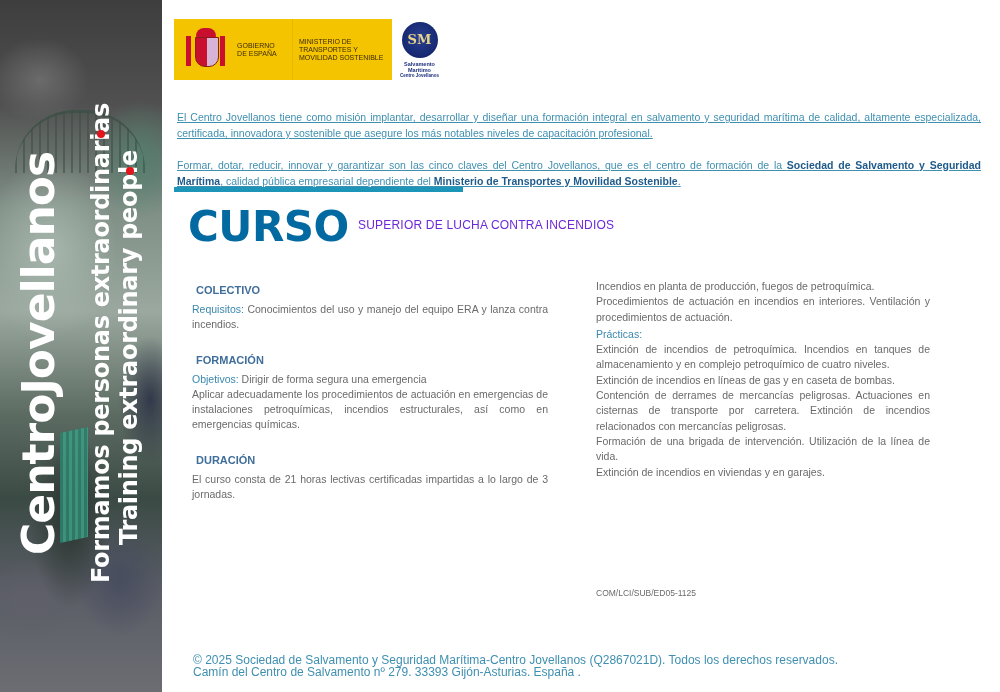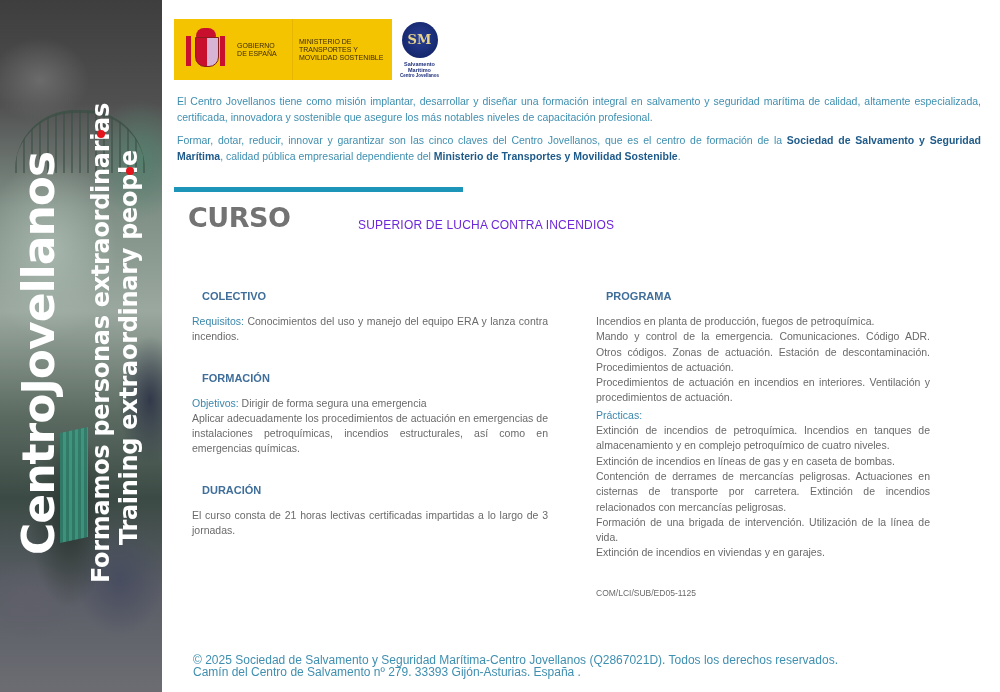--- a/index.html
+++ b/index.html
@@ -86,44 +86,44 @@
     color: #e8d58a; font-family: "DejaVu Serif", serif; font-size: 13px; line-height: 36px;
     font-weight: bold;
   }
   .sm-name { font-size: 5.5px; font-weight: bold; color: #1d2f7a; margin-top: 3px; line-height: 6px; }
   .sm-sub { font-size: 4.5px; font-weight: bold; color: #1d2f7a; line-height: 6px; }
   
   .intro {
     position: absolute; left: 177px; top: 93px; width: 804px;
     font-size: 10.5px; line-height: 16px; color: #3f8fb0; text-align: justify;
   }
-  .intro p { margin: 0 0 7px 0; }
+  .intro p { margin: 16px 0 7px 0; text-decoration: underline; }
   .intro b { color: #1f5b8a; font-weight: bold; }
   .accent-bar {
     position: absolute; left: 174px; top: 187px; width: 289px; height: 5px;
     background: #1d95b8;
   }
   
   .curso {
     position: absolute; left: 188px; top: 202px;
     font-family: "DejaVu Sans", sans-serif; font-weight: bold;
-    font-size: 27px; letter-spacing: -0.5px; color: #737373;
+    font-size: 42px; letter-spacing: -0.5px; color: #0369a1;
   }
   .course-name {
     position: absolute; left: 358px; top: 218px;
     font-size: 12px; color: #6d28d9; letter-spacing: 0.2px;
   }
   
   .col {
     position: absolute; font-size: 10.5px; line-height: 15.3px; color: #6a6a6a;
     text-align: justify;
   }
   .col.left { left: 192px; top: 279px; width: 356px; }
   .col.right { left: 596px; top: 279px; width: 334px; }
-  .sec-title { color: #3f6e9a; font-size: 11px; margin: 10px; line-height: 15px; text-transform: uppercase; }
+  .sec-title { color: #3f6e9a; font-size: 11px; margin: 4px; line-height: 15px; text-transform: uppercase; }
   .col p { margin: 0; }
   .lbl { color: #3a87ad; }
   .gap2 { height: 16px; }
   .ref-code {
     position: absolute; left: 596px; top: 588px; font-size: 8.5px; color: #6a6a6a;
   }
   .footer {
     position: absolute; left: 193px; top: 654px; font-size: 12px; line-height: 12px; color: #3f8fb0;
   }
 </style>
@@ -173,23 +173,21 @@
   <div class="gap2"></div>
   <h3 class="sec-title">FORMACIÓN</h3>
   <p><span class="lbl">Objetivos:</span><span> Dirigir de forma segura una emergencia</span></p>
   <p>Aplicar adecuadamente los procedimientos de actuación en emergencias de instalaciones petroquímicas, incendios estructurales, así como en emergencias químicas.</p>
   <div class="gap2"></div>
   <h3 class="sec-title">DURACIÓN</h3>
   <p>El curso consta de 21 horas lectivas certificadas impartidas a lo largo de 3 jornadas.</p>
 </div>
 
 <div class="col right">
-  <h3 class="sec-title">PROGRAMA</h3>
   <p>Incendios en planta de producción, fuegos de petroquímica.</p>
-  <p>Mando y control de la emergencia. Comunicaciones. Código ADR. Otros códigos. Zonas de actuación. Estación de descontaminación. Procedimientos de actuación.</p>
   <p>Procedimientos de actuación en incendios en interiores. Ventilación y procedimientos de actuación.</p>
   <p class="lbl" style="margin-top:2px;">Prácticas:</p>
   <p>Extinción de incendios de petroquímica. Incendios en tanques de almacenamiento y en complejo petroquímico de cuatro niveles.</p>
   <p>Extinción de incendios en líneas de gas y en caseta de bombas.</p>
   <p>Contención de derrames de mercancías peligrosas. Actuaciones en cisternas de transporte por carretera. Extinción de incendios relacionados con mercancías peligrosas.</p>
   <p>Formación de una brigada de intervención. Utilización de la línea de vida.</p>
   <p>Extinción de incendios en viviendas y en garajes.</p>
 </div>
 <div class="ref-code">COM/LCI/SUB/ED05-1125</div>
 

